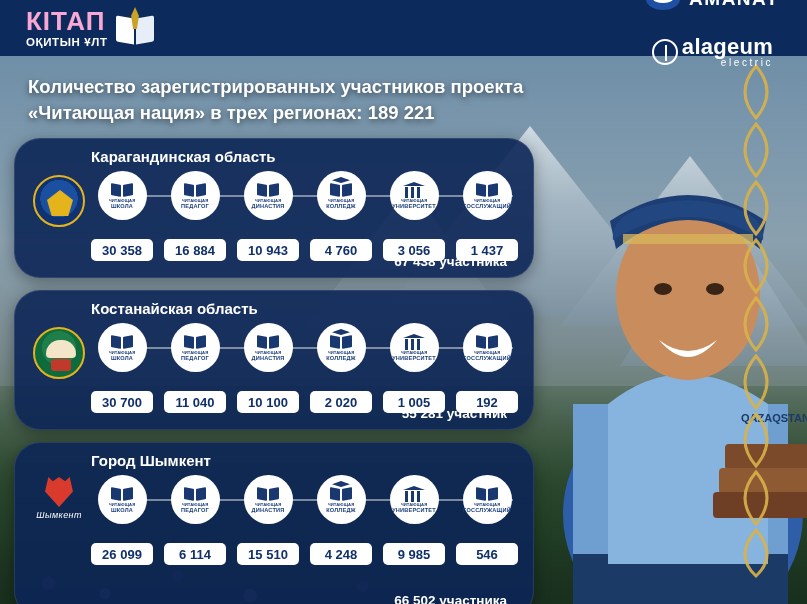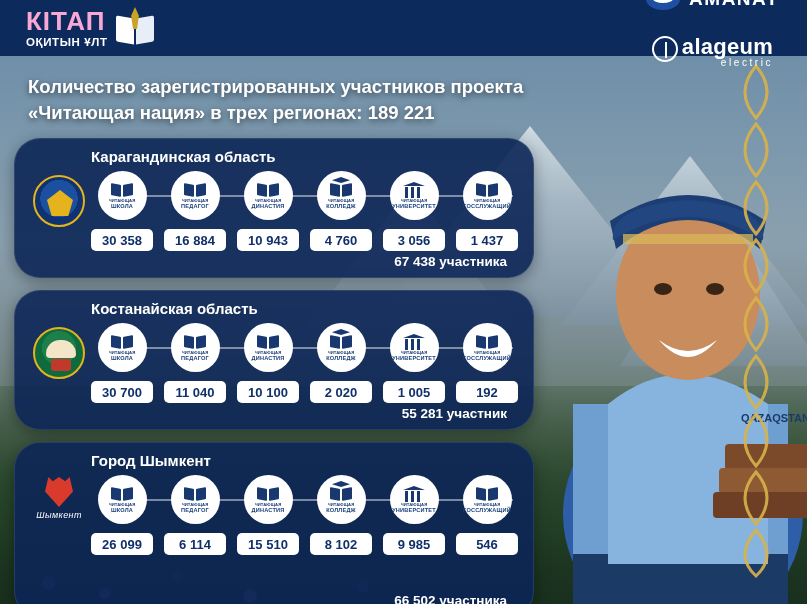--- a/index.html
+++ b/index.html
@@ -83,21 +83,21 @@
   .amanat-mark {
     width: 34px; height: 22px; border-radius: 50%;
     background: #1e4fa3;
     position: relative;
   }
   .amanat-mark::after {
     content: ""; position: absolute; left: 7px; top: 7px;
     width: 20px; height: 8px; background: #ffffff; border-radius: 50%;
   }
   .amanat-text { color: #fff; font-size: 19px; font-weight: bold; letter-spacing: 1.5px; }
-  .alageum { display: flex; gap: 4px; }
+  .alageum { display: flex; align-items: center; gap: 4px; }
   .alageum-mark {
     width: 26px; height: 26px; border-radius: 50%;
     border: 2px solid #ffffff; position: relative;
   }
   .alageum-mark::after {
     content: ""; position: absolute; left: 11px; top: 4px; width: 2px; height: 16px; background: #fff;
   }
   .alageum-text { line-height: 1; }
   .alageum-text .a1 { color: #ffffff; font-size: 22px; font-weight: bold; letter-spacing: .3px; }
   .alageum-text .a2 { color: #ffffff; font-size: 10px; letter-spacing: 2.6px; text-align: right; display:block; }
@@ -213,21 +213,21 @@
     text-align: center; font-weight: bold;
   }
   .cap-main {
     font-size: 5.6px; color: #1a3e79; font-weight: bold; letter-spacing: .2px;
   }
   .connector {
     position: absolute; left: 100px; top: 56px; width: 398px; height: 2px;
     background: rgba(255,255,255,.45);
   }
   .values-row {
-    position: absolute; left: 76px; top: 90px;
+    position: absolute; left: 76px; top: 100px;
     display: flex; gap: 11px;
   }
   .value-pill {
     width: 62px; height: 22px; border-radius: 5px;
     background: #ffffff; color: #10306a;
     font-size: 13px; font-weight: bold;
     display: flex; align-items: center; justify-content: center;
   }
   .total {
     position: absolute; right: 26px; bottom: 8px;
@@ -535,20 +535,20 @@
             </div>
           <div class="cap-line">ЧИТАЮЩАЯ</div>
           <div class="cap-main">ГОССЛУЖАЩИЙ</div>
         </div>
       </div>
     </div>
     <div class="values-row">
       <div class="value-pill">26 099</div>
       <div class="value-pill">6 114</div>
       <div class="value-pill">15 510</div>
-      <div class="value-pill">8 102</div>
+      <div class="value-pill">4 248</div>
       <div class="value-pill">9 985</div>
       <div class="value-pill">546</div>
     </div>
     <div class="total">66 502 участника</div>
   </div>
 
 </div>
 
 </body></html>

